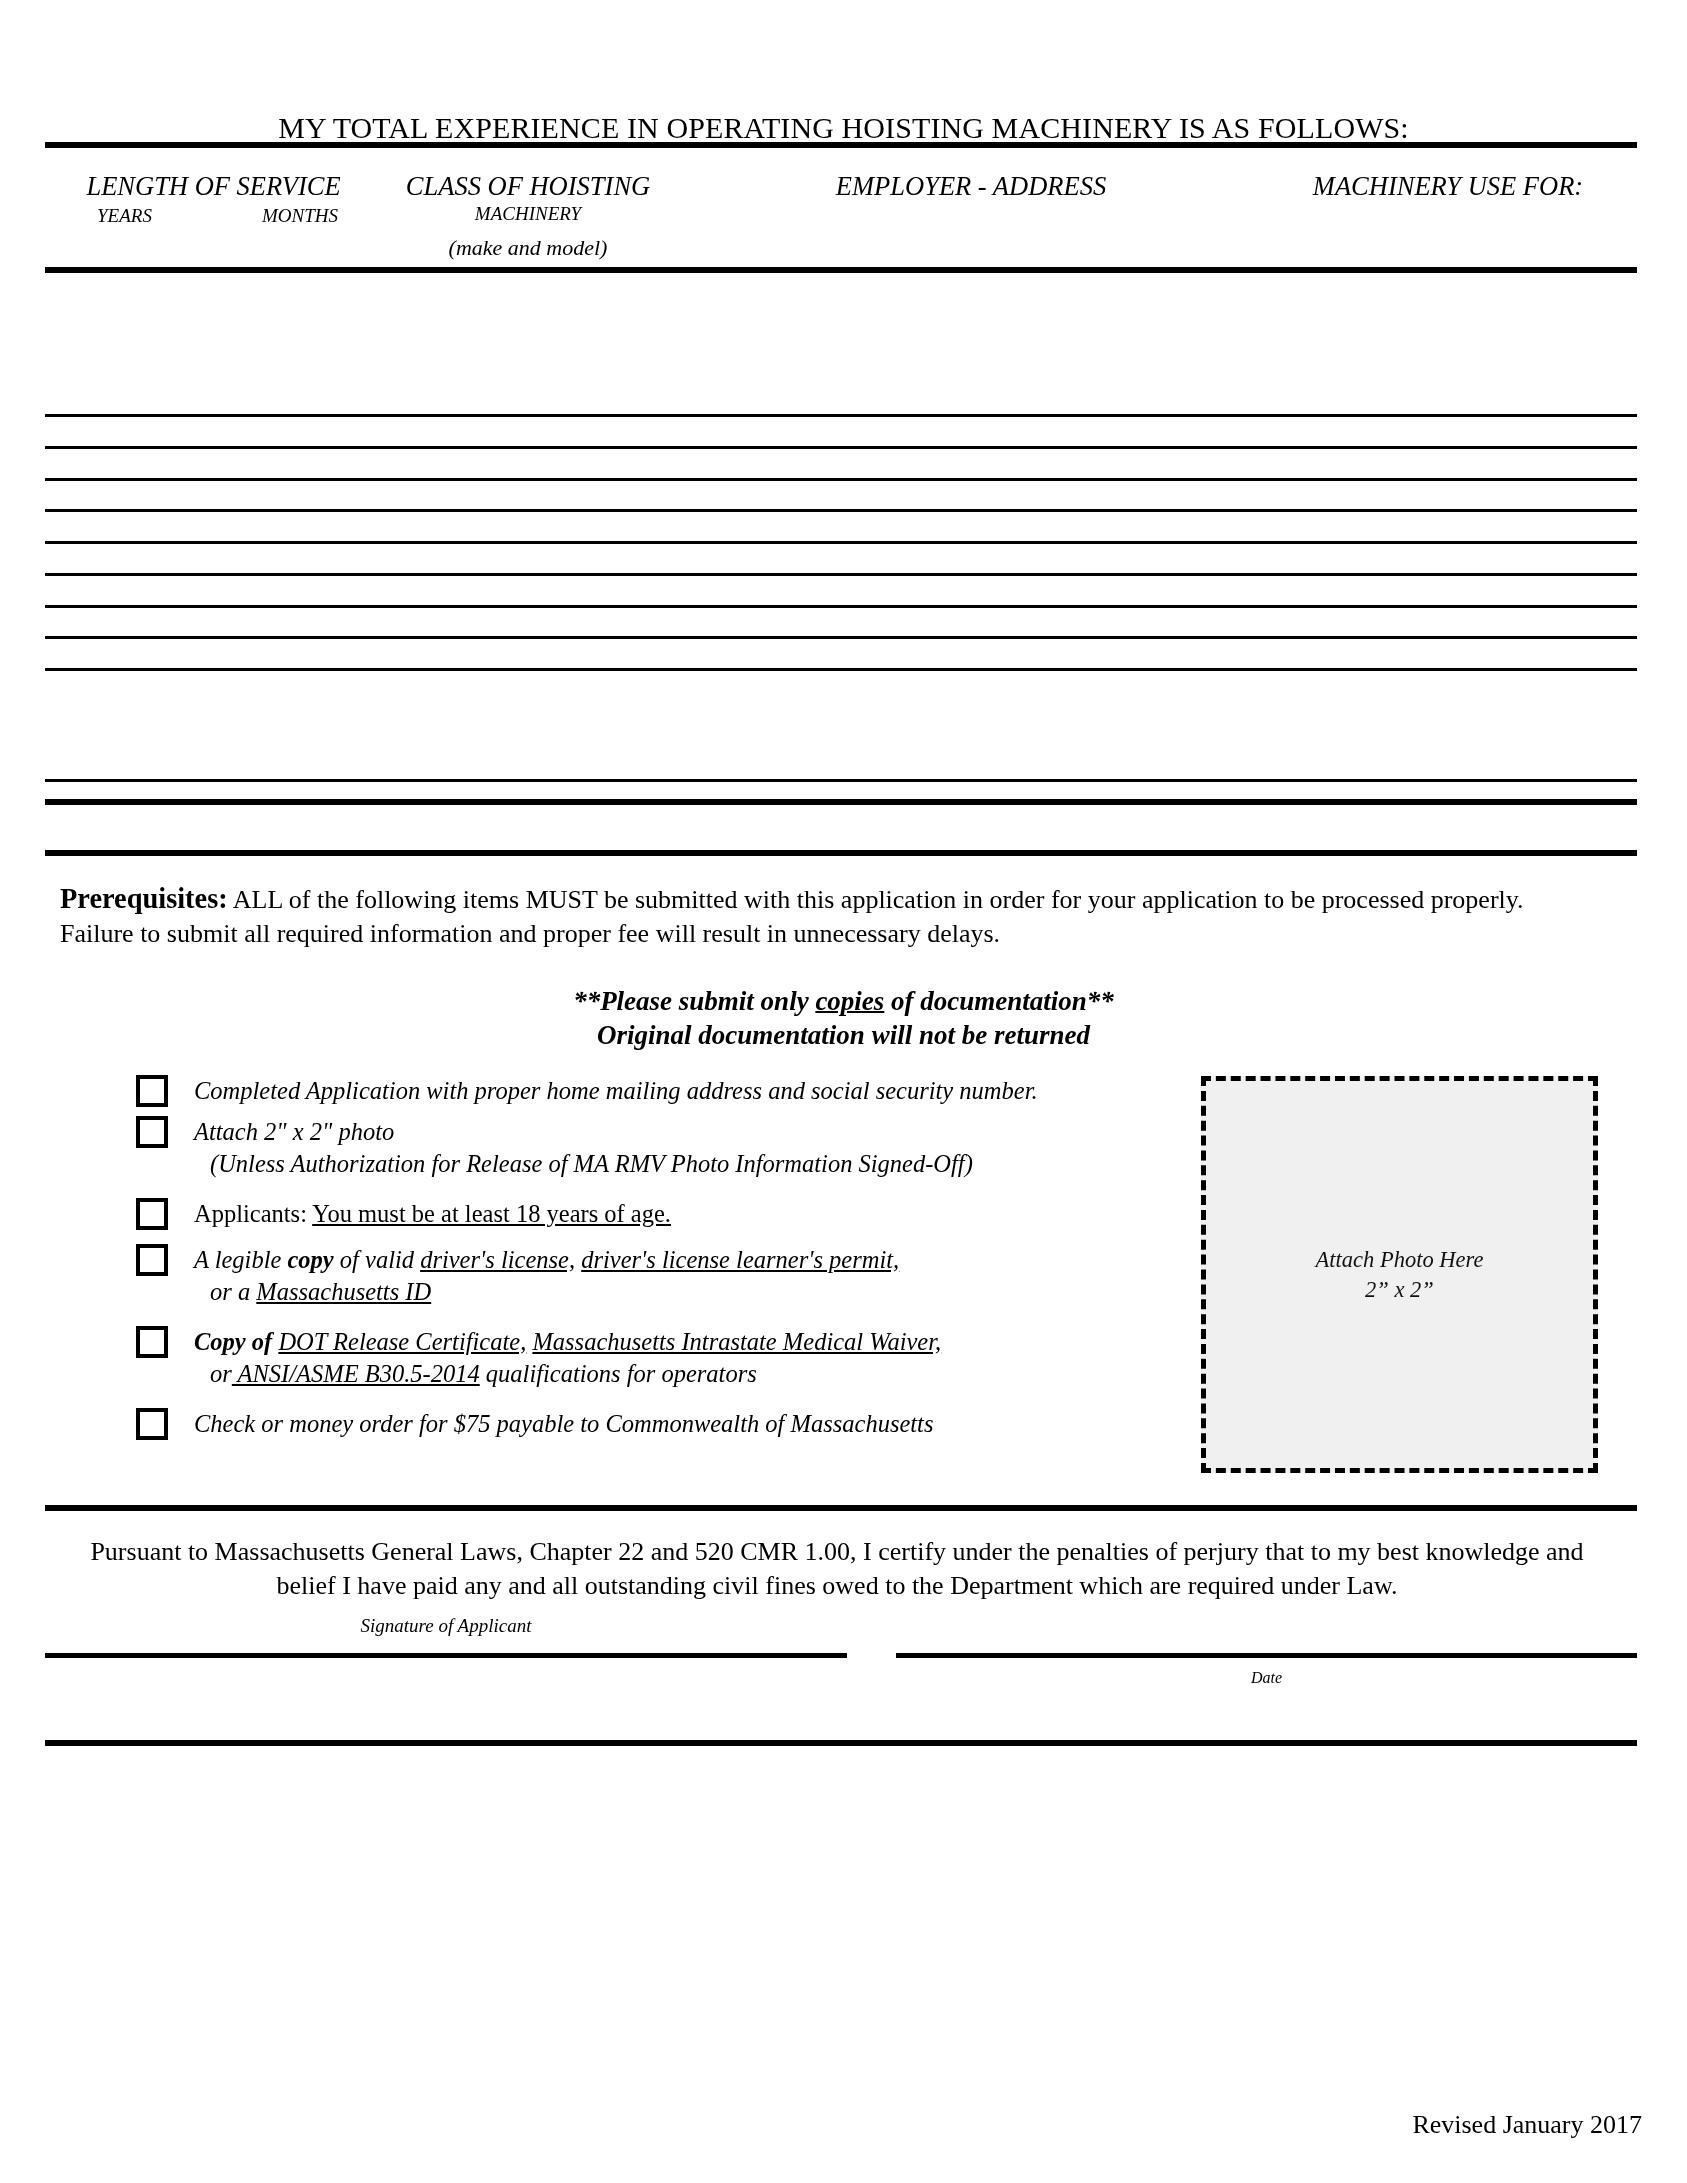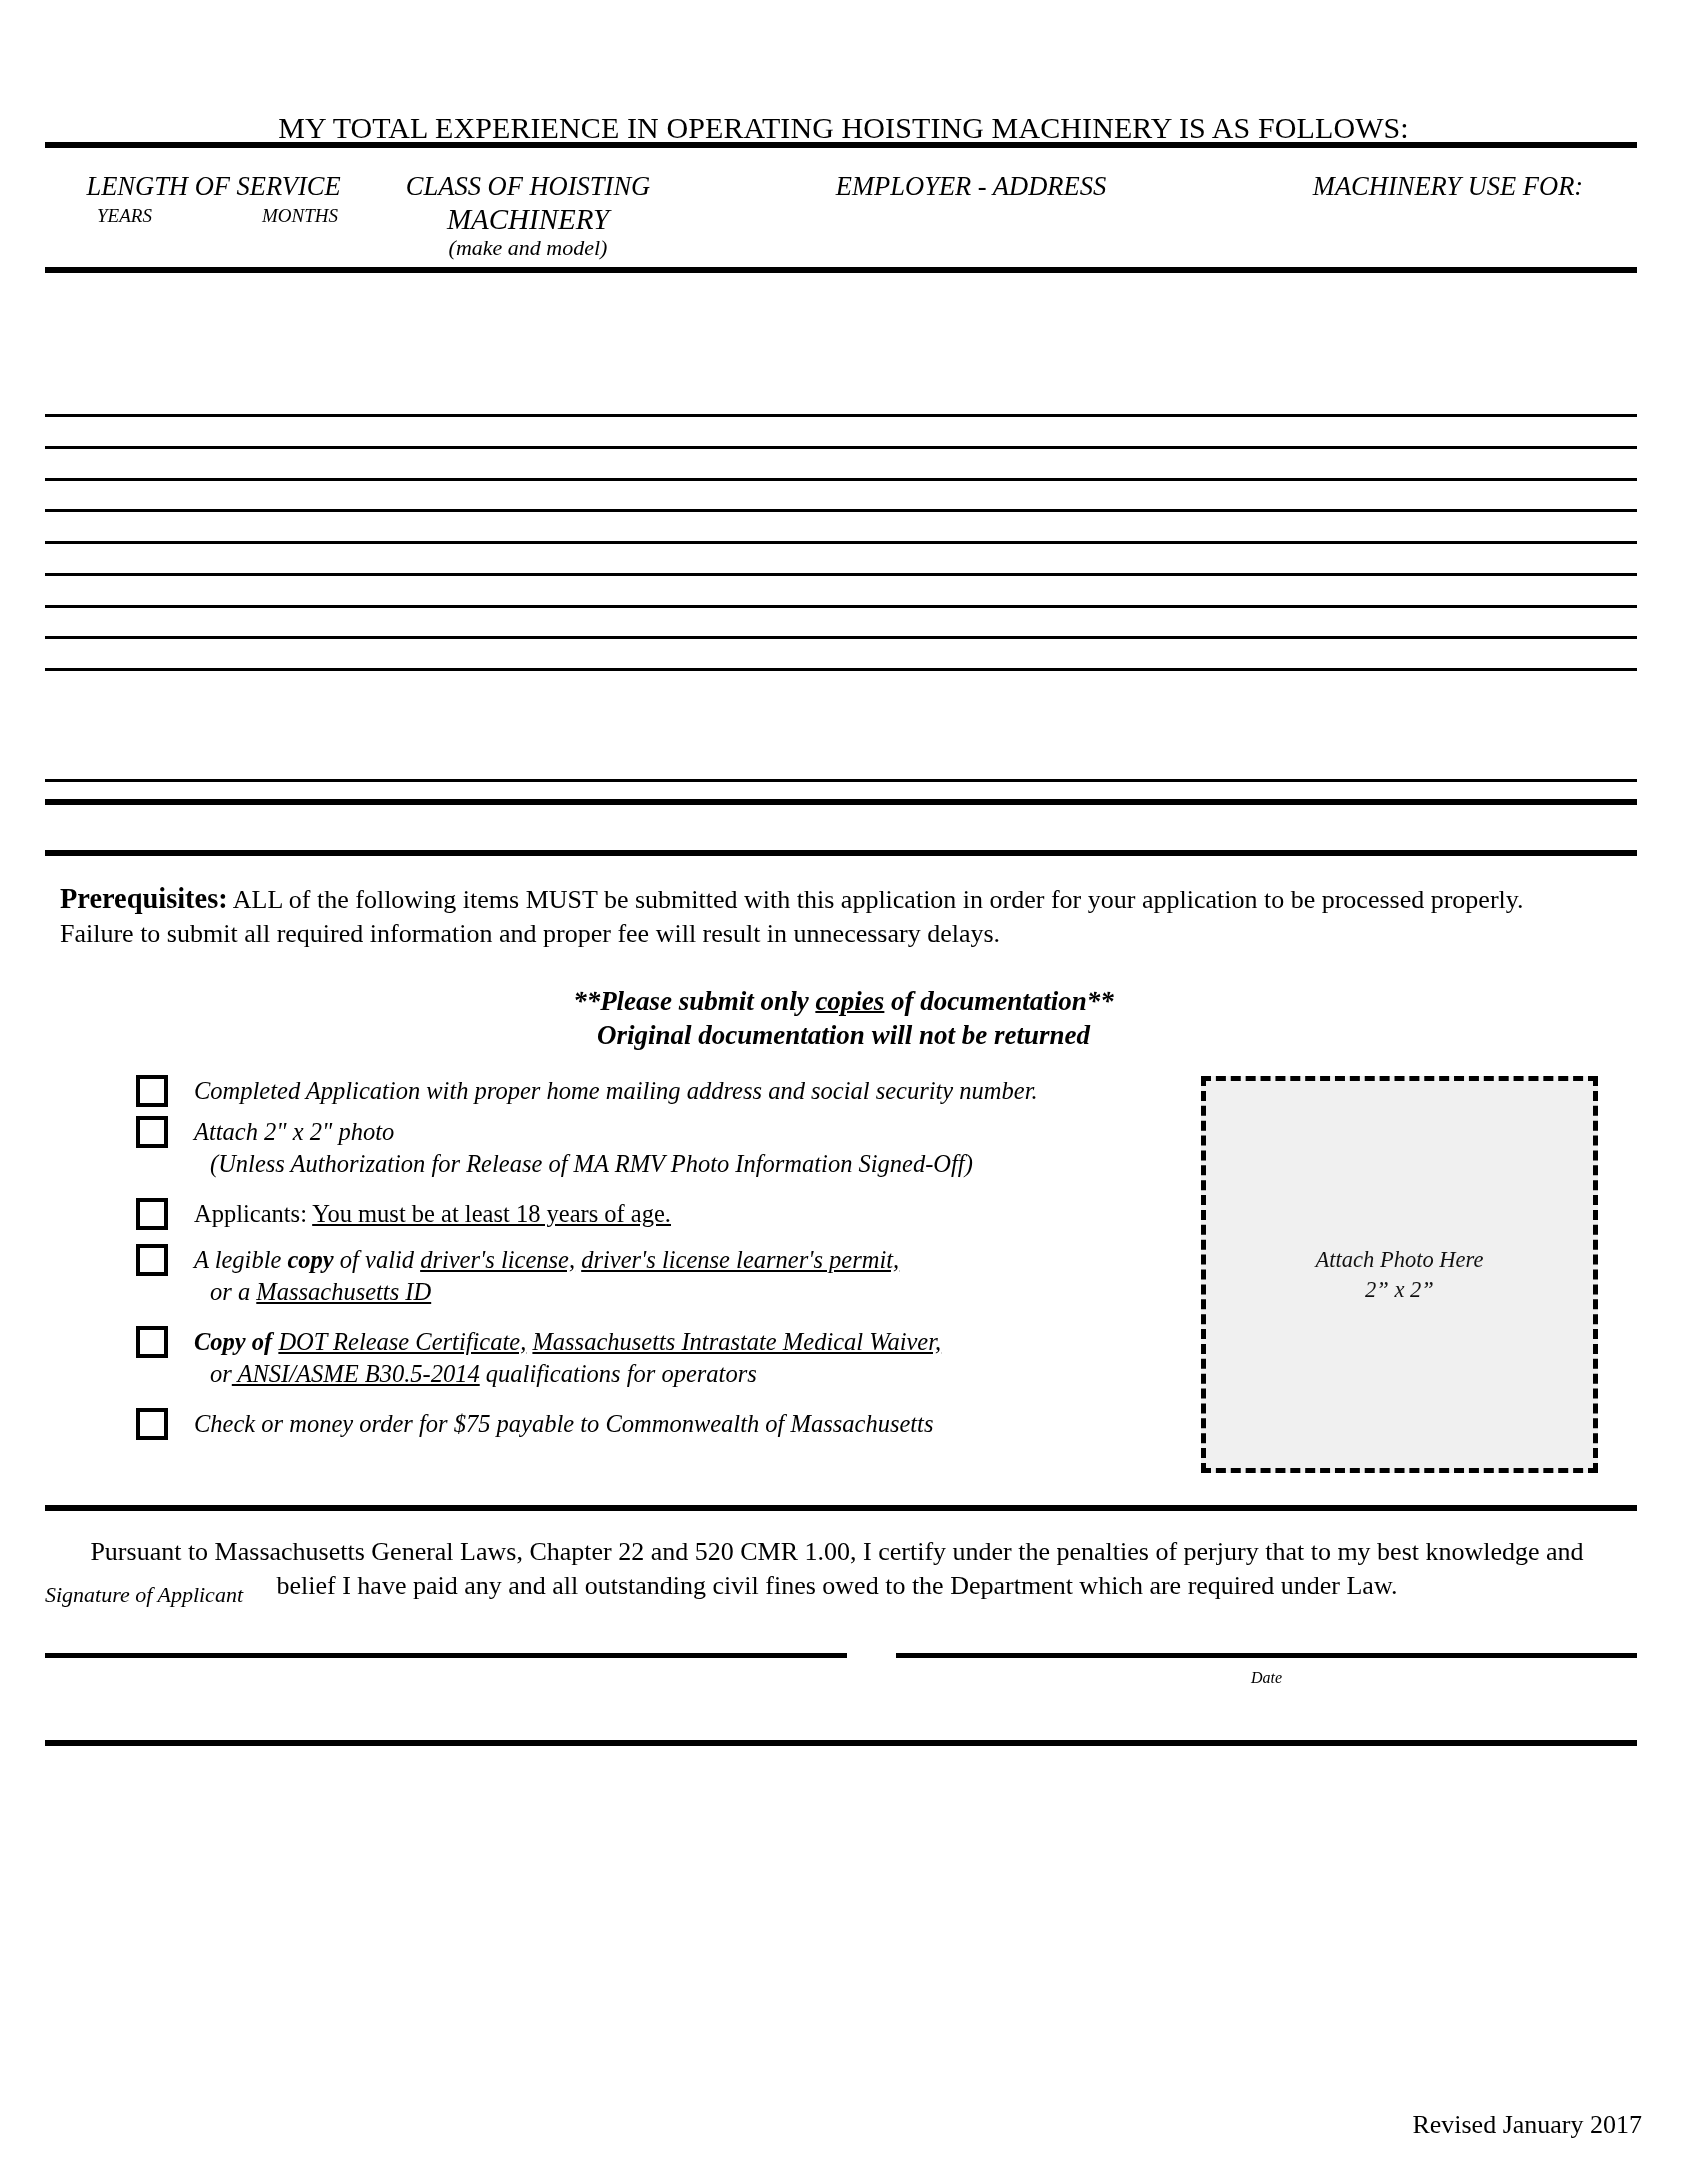--- a/index.html
+++ b/index.html
@@ -63,21 +63,21 @@
     position: absolute;
     font-style: italic;
     font-size: 19px;
     text-align: center;
     white-space: nowrap;
   }
   #head-length   { left: 26.5px;   width: 284px; top: 0px; }
   #head-years    { left: 26.5px;   width: 106px; top: 34px; }
   #head-months   { left: 192px;  width: 126px; top: 34px; }
   #head-class    { left: 344px;  width: 278px; top: 0px; }
-  #head-class2   { left: 344px;  width: 278px; top: 32px; font-size: 29px; }
+  #head-class2   { left: 344px;  width: 278px; top: 32px; font-size: 19px; }
   #head-class3   { left: 344px;  width: 278px; top: 64px; font-size: 22px; }
   #head-employer { left: 721px; width: 410px; top: 0px; }
   #head-use      { left: 1211px; width: 384px; top: 0px; }
 
   
   #experience-rows { position: absolute; top: 0; left: 0; }
 
   
   #prereq-paragraph {
     position: absolute;
@@ -191,24 +191,25 @@
     position: absolute;
     left: 896px;
     top: 1653px;
     width: 741px;
     height: 4.6px;
     background: #000000;
   }
   #sig-label {
     position: absolute;
     left: 45px;
-    top: 1582px;
+    top: 1615px;
     width: 802px;
-    font-style: italic;
-    font-size: 22px;
+    text-align: center;
+    font-style: italic;
+    font-size: 19px;
   }
   #date-label {
     position: absolute;
     left: 896px;
     top: 1669px;
     width: 741px;
     text-align: center;
     font-style: italic;
     font-size: 16px;
   }

